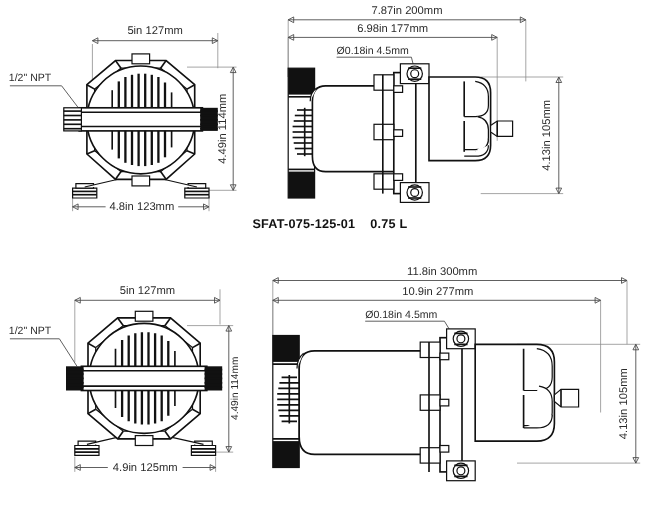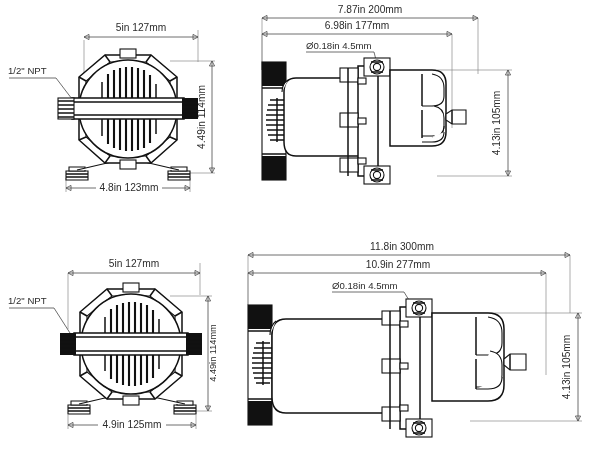--- a/index.html
+++ b/index.html
@@ -238,20 +238,21 @@
           <line class="rib-fine" x1="422" y1="74" x2="422" y2="106"></line>
           <line class="rib-fine" x1="422" y1="110" x2="422" y2="138"></line>
         </g>
 
         <g>
           <path class="outline-thin" d="M446 114 l6 -4 h14 v14 h-14 l-6 -4 z"></path>
           <line class="rib-fine" x1="452" y1="110" x2="452" y2="124"></line>
         </g>
       </g>
     </svg>
+    <div class="caption top">SFAT-075-125-01    0.75 L</div>
   </div>
 
   <div class="pane bottom">
     <svg class="dwg" viewBox="0 0 600 233">
 
       <g>
 
         <g>
           <line class="extline" x1="68" y1="40" x2="68" y2="96"></line>
           <line class="extline" x1="200" y1="30" x2="200" y2="62"></line>

